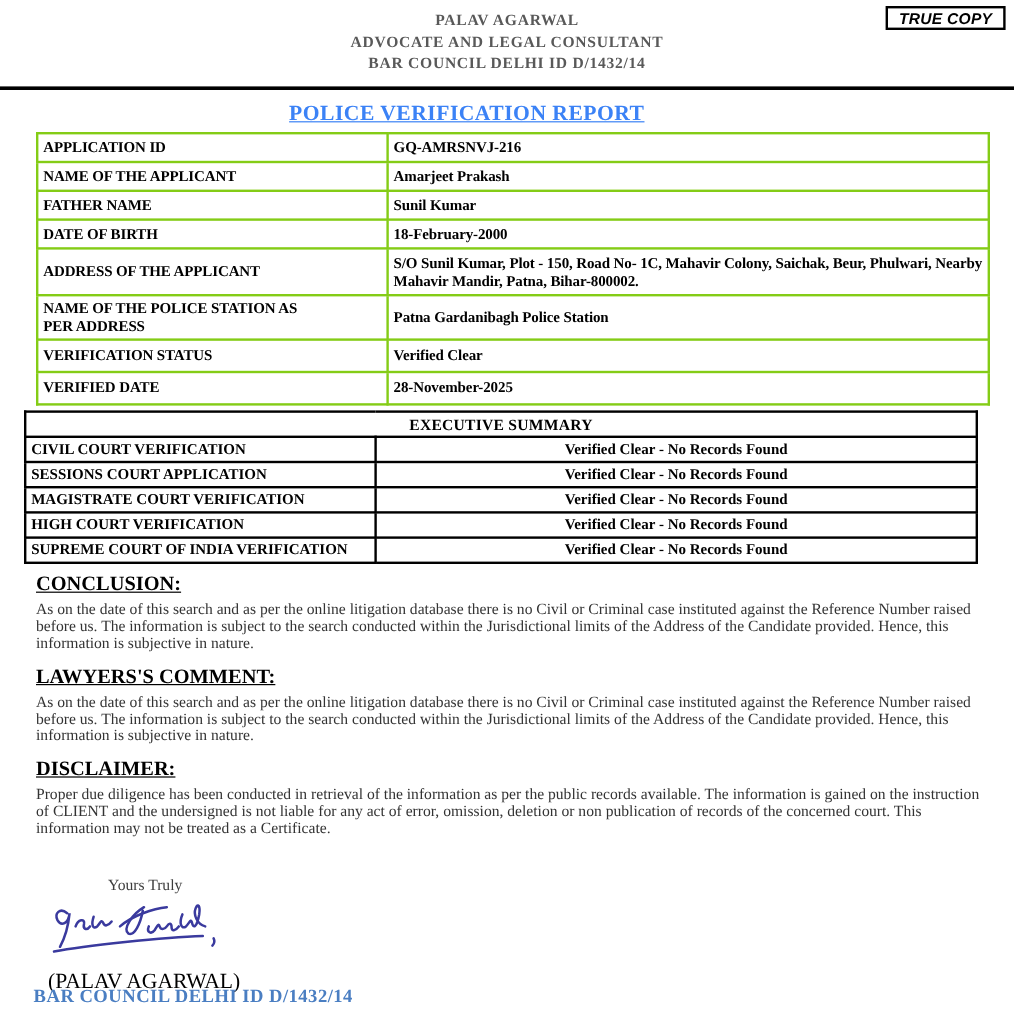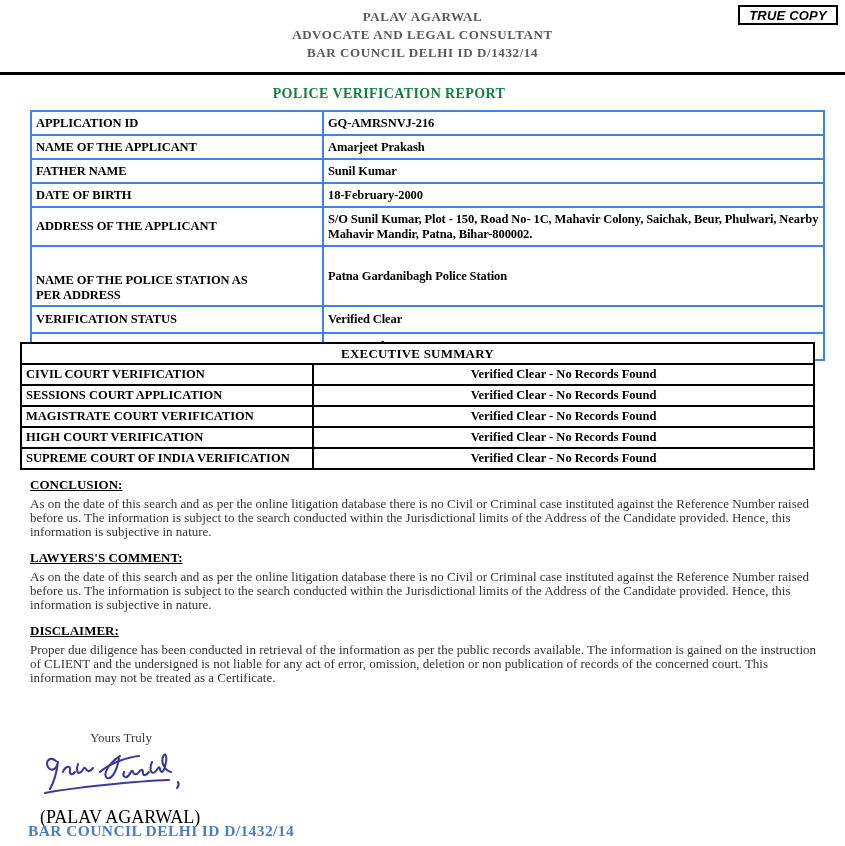--- a/index.html
+++ b/index.html
@@ -36,46 +36,47 @@
   .top-rule {
     position:absolute; top:72px; left:0;
     width:845px; height:3px; background:#000;
   }
   .doc-title-wrap {
     position:absolute; top:84px; left:0; width:778px;
     text-align:center;
   }
   .doc-title {
     display:inline-block;
-    font-weight:bold; font-size:14px;
+    font-weight:bold; font-size:18px;
     letter-spacing:0.4px;
-    color:#15803d;
+    text-decoration:underline;
+    color:#3b82f6;
   }
 
   
   table { border-collapse:collapse; background:#fff; }
   .details-table {
     position:absolute; top:110px; left:30px;
     width:795px;
     border:2px solid #000;
   }
   .details-table td {
-    border:2px solid #3b82f6;
+    border:2px solid #84cc16;
     font-weight:bold;
     font-size:12.5px;
     letter-spacing:-0.1px;
     padding:2px 4px;
     vertical-align:middle;
   }
   .details-table td.lbl { width:292px; }
   .r-sm  { height:24px; }
   .r-md  { height:27px; }
   .r-tall{ height:39px; }
   .r-ps  { height:37px; }
-  .lbl-narrow span { display:inline-block; max-width:238px;margin-top:24px; }
+  .lbl-narrow span { display:inline-block; max-width:238px; }
 
   .exec-table {
     position:absolute; top:342px; left:20px;
     width:795px;
     border:2px solid #000;
   }
   .exec-table td, .exec-table th {
     border:2px solid #000;
     font-weight:bold;
     font-size:12.5px;
@@ -86,21 +87,21 @@
   .exec-table th { text-align:center; font-size:13px; letter-spacing:0.2px; }
   .exec-table td.lbl { width:292px; text-align:left; }
   .exec-table td.val { text-align:center; }
 
   
   .docbody {
     position:absolute; top:477px; left:30px; width:793px;
   }
   .section-heading {
     font-weight:bold;
-    font-size:13px;
+    font-size:17px;
     text-decoration:underline;
     color:#000;
     margin-bottom:4px;
   }
   .section-body {
     font-size:13px;
     line-height:14px;
     color:#333333;
     margin-bottom:11px;
   }

